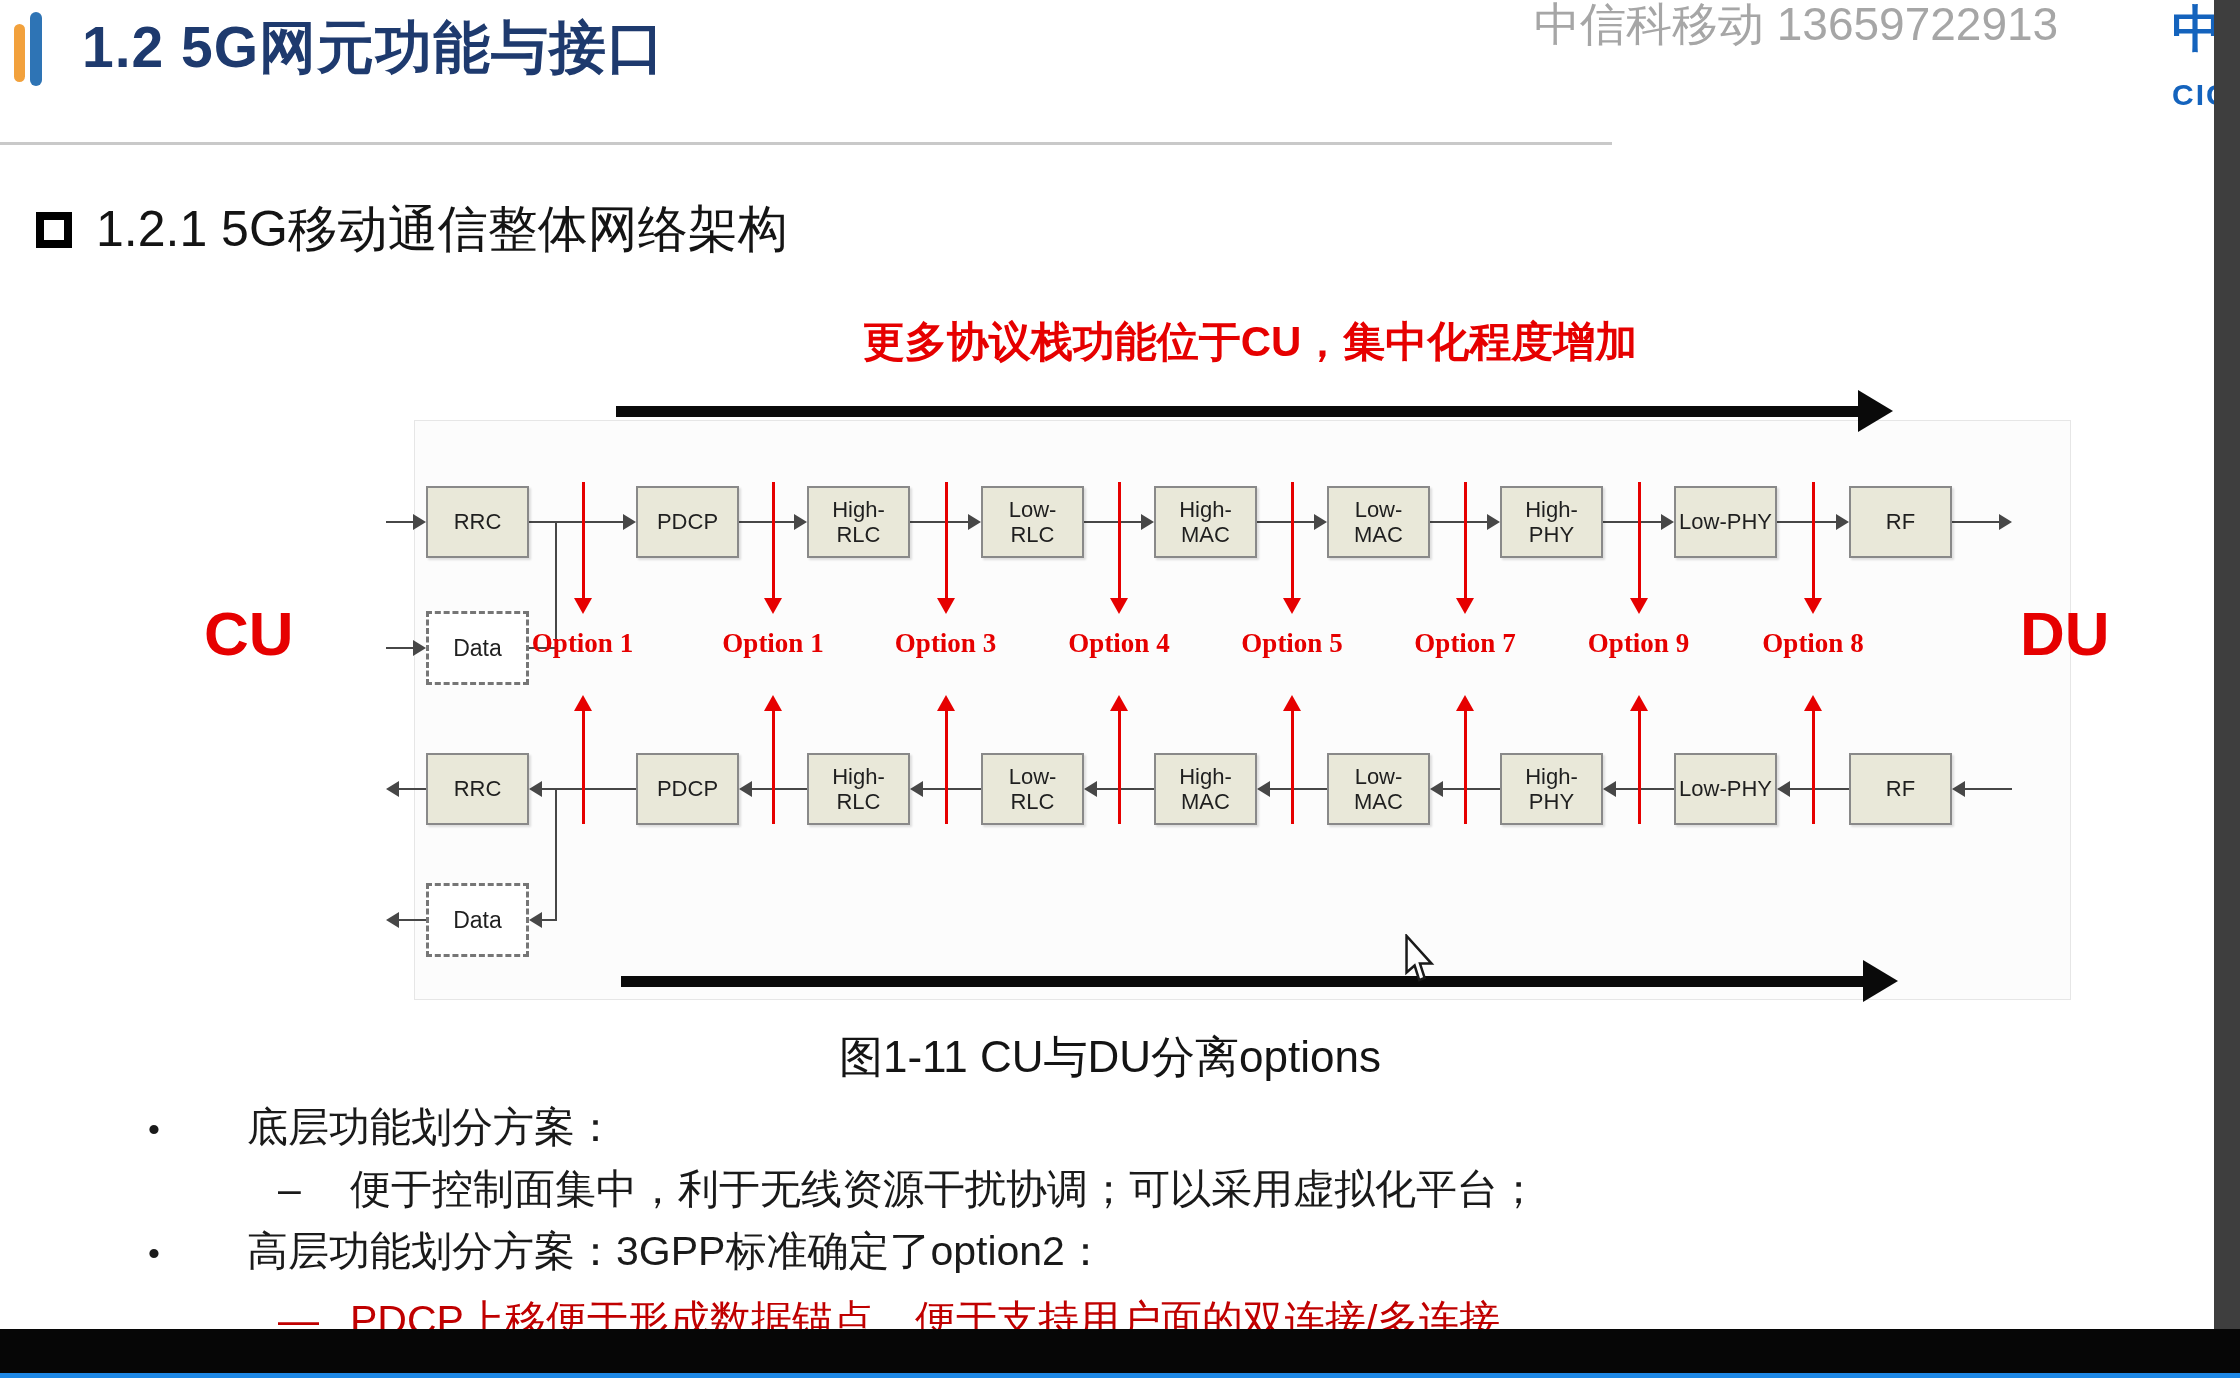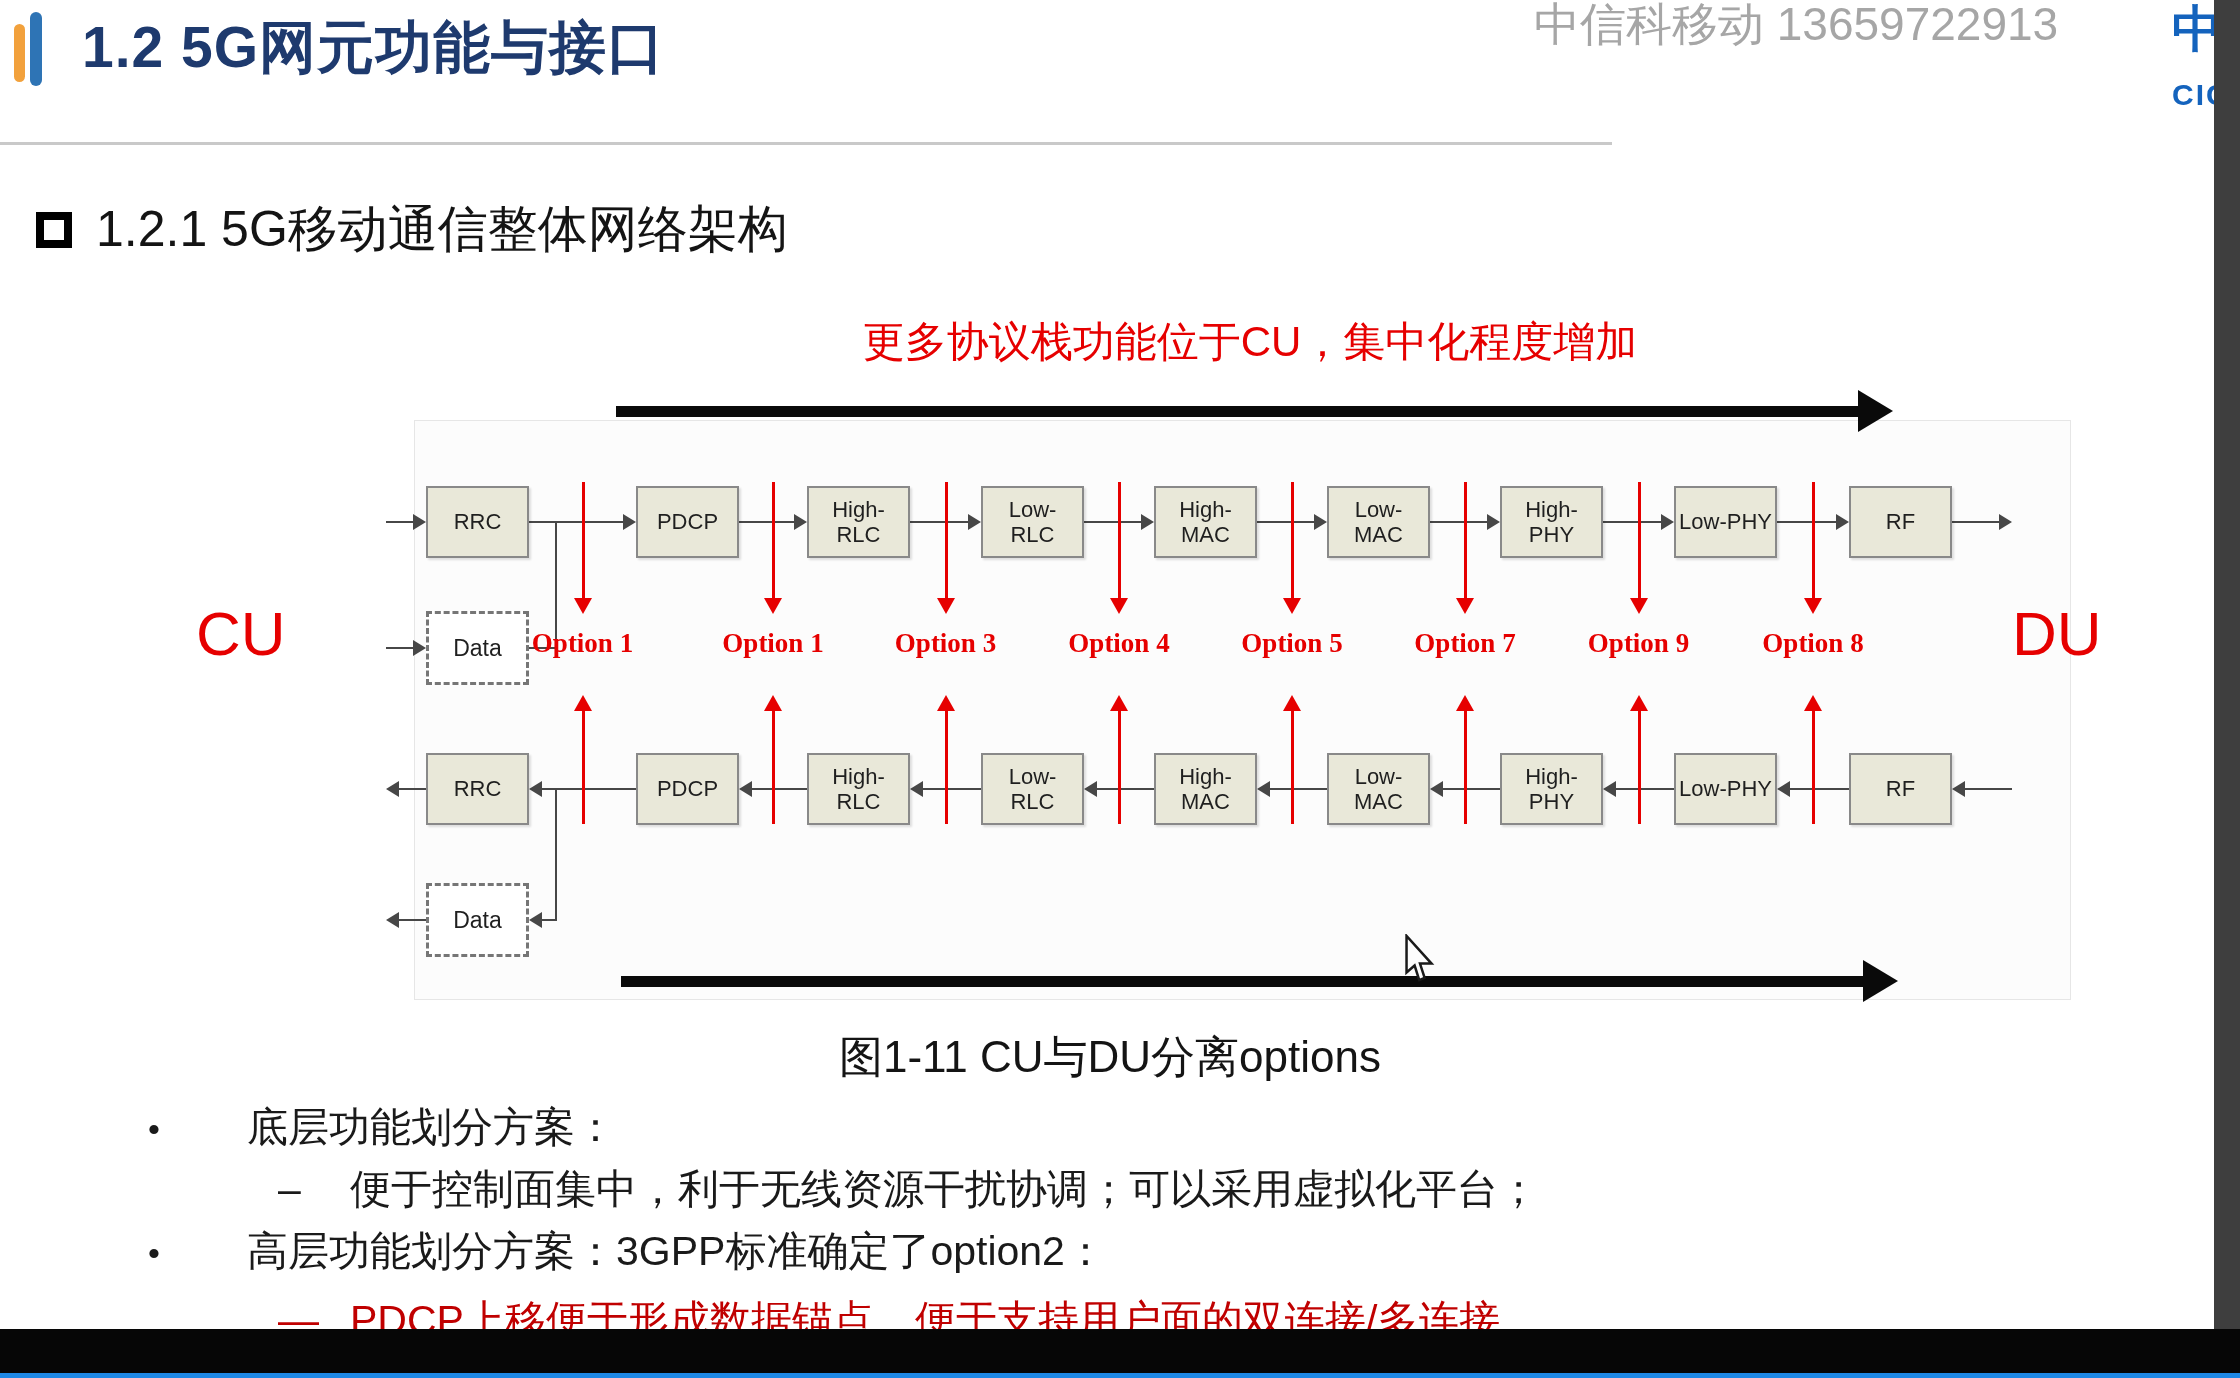--- a/index.html
+++ b/index.html
@@ -15,24 +15,24 @@
   .logo-char{font-size:50px;font-weight:bold;border-right:7px solid #1463bd;padding-right:8px;display:inline-block;line-height:1.1;}
   .logo-sub{position:absolute;left:0;top:76px;font-size:30px;font-weight:bold;letter-spacing:2px;}
   .divider{position:absolute;left:0;top:142px;width:1612px;height:3px;background:#c9c9c9;}
 
   
   .section-heading{position:absolute;left:36px;top:196px;font-size:50px;color:#141414;display:flex;align-items:center;}
   .square{width:20px;height:20px;border:8px solid #000;margin-right:24px;flex:none;}
 
   
   .diagram-panel{position:absolute;left:414px;top:420px;width:1657px;height:580px;background:#fcfcfc;border:1px solid #e6e6e6;box-sizing:border-box;}
-  .banner{position:absolute;font-weight:normal;color:#e60000;font-size:42px;text-align:center;white-space:nowrap;z-index:3;}
+  .banner{position:absolute;font-weight:bold;color:#e60000;font-size:42px;text-align:center;white-space:nowrap;z-index:3;}
   .top-banner{left:830px;top:314px;width:840px;}
   .bottom-banner{left:887px;top:882px;width:740px;}
-  .cu-label,.du-label{position:absolute;top:598px;font-size:62px;font-weight:normal;color:#e60000;z-index:3;}
+  .cu-label,.du-label{position:absolute;top:598px;font-size:62px;font-weight:bold;color:#e60000;z-index:3;margin-left:8px;}
   .cu-label{left:196px;}
   .du-label{left:2012px;}
   .black-shaft{position:absolute;height:11px;background:#0a0a0a;z-index:3;}
   .black-head{position:absolute;width:0;height:0;border-top:21px solid transparent;border-bottom:21px solid transparent;border-left:35px solid #0a0a0a;z-index:3;}
 
   
   .proto-box{position:absolute;width:103px;height:72px;background:#e9e8d9;border:2px solid #898989;box-sizing:border-box;
              display:flex;align-items:center;justify-content:center;text-align:center;font-size:22px;line-height:1.15;
              color:#1f1f1f;white-space:pre-line;box-shadow:2px 2px 2px rgba(0,0,0,0.12);z-index:2;}
   .data-box{position:absolute;width:103px;height:74px;background:#ffffff;border:3px dashed #767676;box-sizing:border-box;

